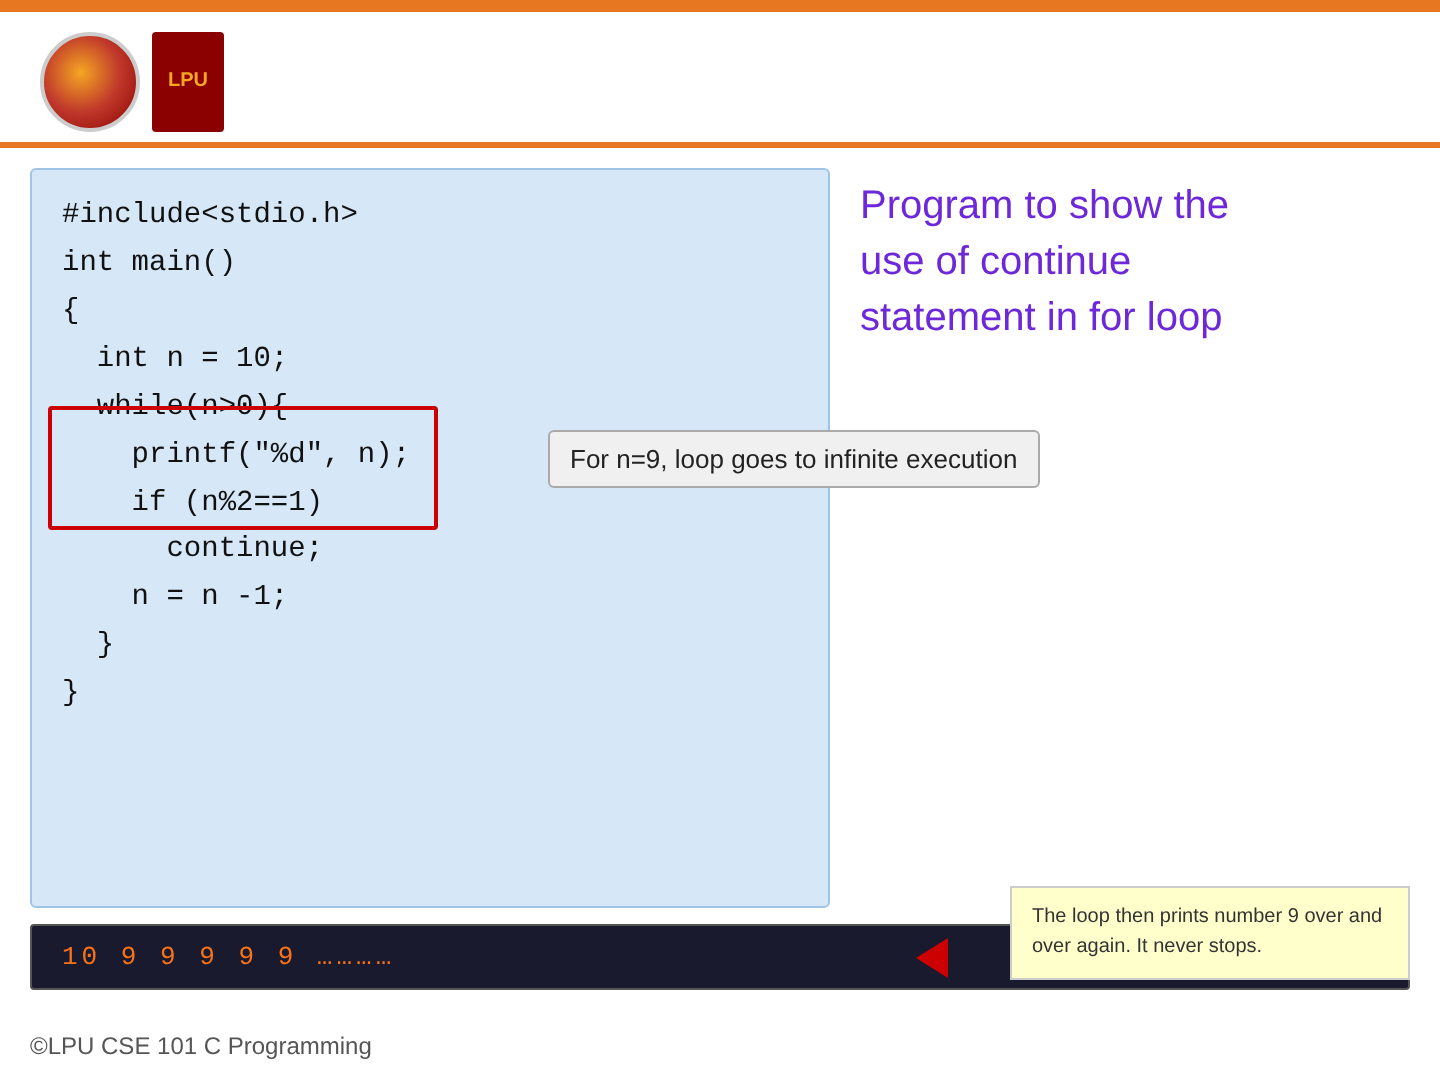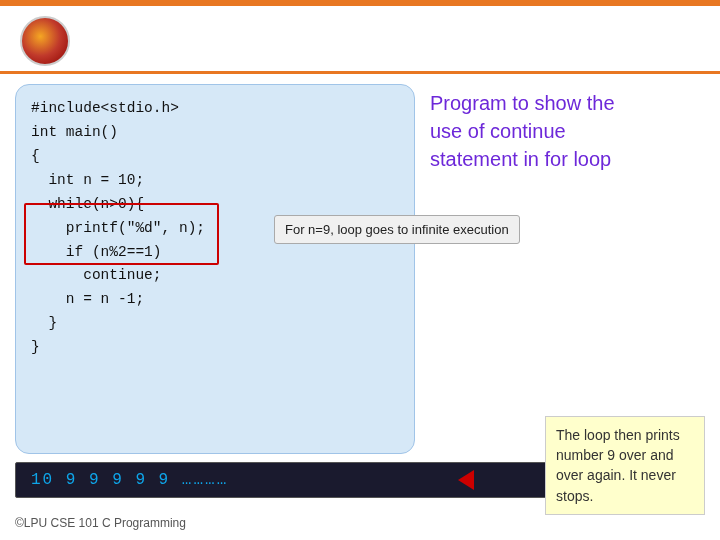--- a/index.html
+++ b/index.html
@@ -97,21 +97,21 @@
       padding: 0 15px;
       gap: 15px;
       height: 370px;
     }
 
     
     .code-container {
       flex: 1;
       background: #d6e8f7;
       border: 1.5px solid #a0c4e8;
-      border-radius: 14px;
+      border-radius: 3px;
       padding: 12px 15px;
       position: relative;
       max-width: 400px;
     }
 
     .code-text {
       font-family: 'Courier New', monospace;
       font-size: 14.5px;
       line-height: 1.65;
       color: #111;
@@ -170,48 +170,48 @@
       border-radius: 2px;
       padding: 8px 15px;
       display: flex;
       align-items: center;
       justify-content: space-between;
       position: relative;
     }
 
     .output-text {
       font-family: 'Courier New', monospace;
-      font-size: 16px;
-      color: #0ea5e9;
+      font-size: 13px;
+      color: #f97316;
       letter-spacing: 2px;
     }
 
     
     .output-arrow {
       position: absolute;
       right: 230px;
       top: 50%;
       transform: translateY(-50%);
       width: 0;
       height: 0;
       border-top: 10px solid transparent;
       border-bottom: 10px solid transparent;
       border-right: 16px solid #cc0000;
     }
 
     
     .note-box {
       position: absolute;
       right: 15px;
-      bottom: 25px;
-      width: 160px;
+      bottom: 50px;
+      width: 200px;
       background: #ffffcc;
       border: 1px solid #ccc;
       padding: 8px 10px;
-      font-size: 14px;
+      font-size: 10px;
       color: #333;
       line-height: 1.45;
     }
 
     
     .footer {
       position: absolute;
       bottom: 10px;
       left: 15px;
       font-size: 12px;
@@ -220,20 +220,23 @@
     }
   </style>
 </head>
 <body>
 
 <div class="top-bar"></div>
 
 <div class="header">
   <div class="logo-container">
     <div class="logo-circle"></div>
+    <div class="lpu-badge">
+      <span class="lpu-text">LPU</span>
+    </div>
   </div>
 </div>
 
 <div class="header-divider"></div>
 
 <div class="main-content">
   <div class="code-container">
     <pre class="code-text">#include&lt;stdio.h&gt;
 int main()
 {

